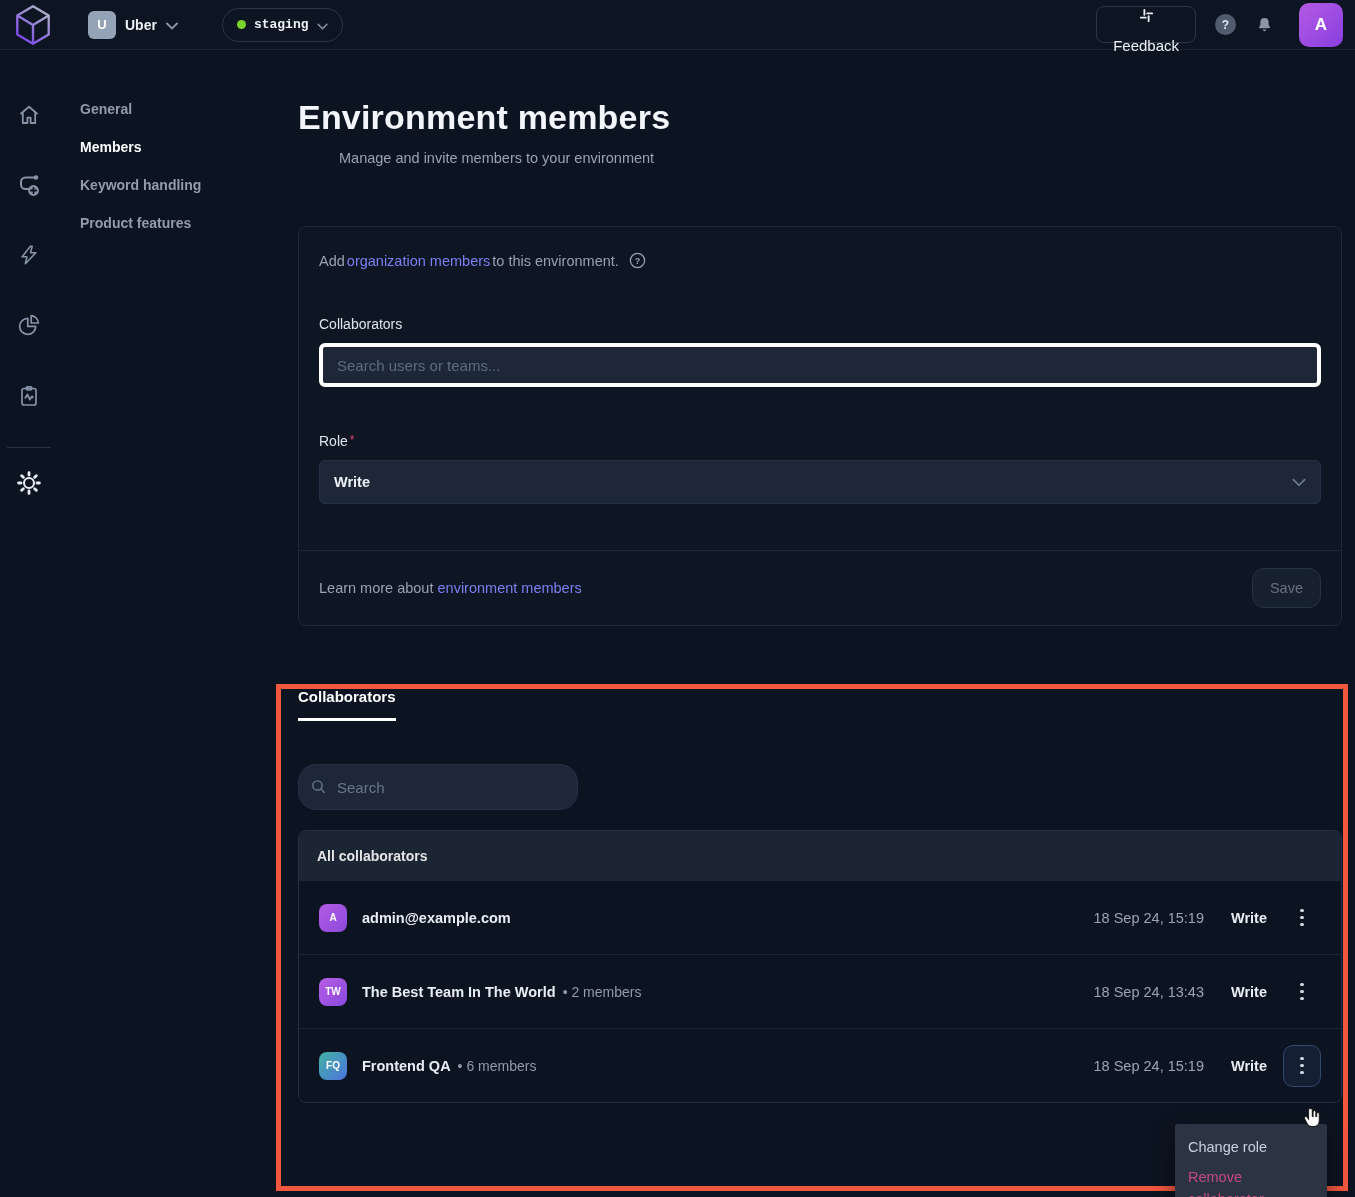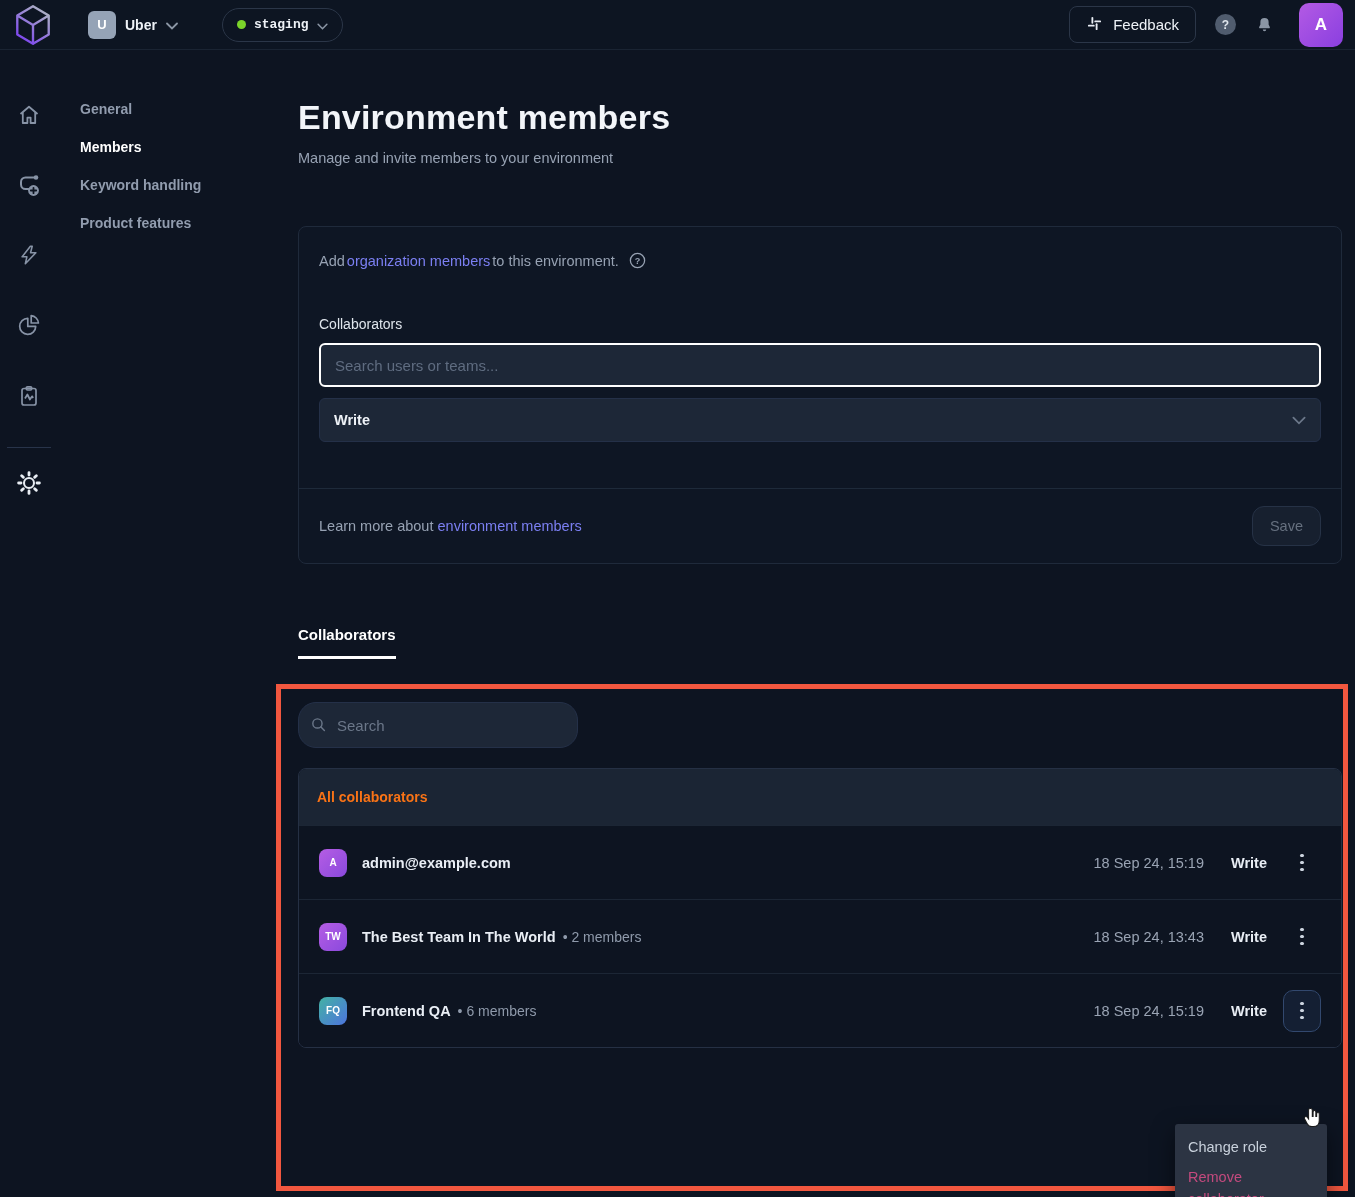--- a/index.html
+++ b/index.html
@@ -15,21 +15,21 @@
   .org-badge { width:28px; height:28px; border-radius:6px; background:#95a3b6; color:#fff; font-size:13px;
                font-weight:700; display:flex; align-items:center; justify-content:center; }
   .org-name { font-size:14px; font-weight:700; color:#eef2f7; }
   .env-pill { display:flex; align-items:center; gap:8px; margin-left:44px; height:34px; padding:0 14px;
               border:1px solid #2b3648; border-radius:17px; cursor:pointer; }
   .env-dot { width:9px; height:9px; border-radius:50%; background:#7bd42a; }
   .env-name { font-size:13px; font-weight:700; color:#eef2f7;font-family:Liberation Mono, monospace; }
   .topbar-right { margin-left:auto; display:flex; align-items:center; gap:19px; }
   .feedback-btn { display:flex; align-items:center; gap:10px; height:37px; padding:0 16px;
                   background:transparent; border:1px solid #2b3648; border-radius:8px; color:#eef2f7;
-                  font-size:15px; font-family:inherit; cursor:pointer; }
+                  font-size:15px; font-family:inherit; cursor:pointer;flex-direction:column; }
   .help-circle { width:21px; height:21px; border-radius:50%; background:#505c6e; color:#dfe5ec; font-size:12px;
                  font-weight:700; display:flex; align-items:center; justify-content:center; cursor:pointer; }
   .avatar { width:44px; height:44px; border-radius:10px; background:linear-gradient(135deg,#b35ae4,#8a3fe0);
             color:#fff; font-size:17px; font-weight:700; display:flex; align-items:center; justify-content:center;
             cursor:pointer; margin-left:6px; }
   .icon-btn { background:none; border:none; cursor:pointer; display:flex; align-items:center; }
 
   
   .rail { position:absolute; left:0; top:50px; width:58px; bottom:0; display:flex; flex-direction:column;
           align-items:center; padding-top:52px; }
@@ -38,31 +38,31 @@
   .rail-divider { width:44px; height:1px; background:#28344a; margin:-6px 0 22px; }
 
   
   .subnav { position:absolute; left:58px; top:50px; width:240px; padding:52px 0 0 22px; }
   .subnav-item { font-size:14px; font-weight:700; color:#919cae; margin-bottom:24px; cursor:pointer; line-height:14px; }
   .subnav-item.active { color:#ffffff; }
 
   
   .main { position:absolute; left:298px; top:50px; width:1044px; }
   .page-title { margin-top:48px; font-size:34px; font-weight:700; color:#f2f5f9; letter-spacing:.2px; }
-  .page-subtitle { margin-top:13px; font-size:14.5px; color:#97a2b3; }
+  .page-subtitle { margin-top:13px; font-size:14.5px; color:#97a2b3;margin-left:41px; }
 
   .card { margin-top:60px; background:#0e1624; border:1px solid #1f2a3b; border-radius:8px; }
   .card-body { padding:24px 20px 46px; }
   .card-title { font-size:19px; font-weight:700; color:#f2f5f9; }
   .card-desc { margin-top:0; font-size:14.5px; color:#97a2b3; display:flex; align-items:center; gap:2px; }
   .link { color:#7b7ff2; cursor:pointer; }
   .q-icon { margin-left:7px; display:flex; }
   .field-label { margin-top:46px; font-size:14px; font-weight:400; color:#dfe5ec; }
   .req { color:#e2496b; font-size:12px; vertical-align:top; margin-left:2px; }
-  .text-input { margin-top:11px; width:100%; height:44px; background:#1d2737; border:2px solid #ffffff;
+  .text-input { margin-top:11px; width:100%; height:44px; background:#1d2737; border:4px solid #ffffff;
                 border-radius:6px; color:#e9eef5; font-size:15px; font-family:inherit; padding:0 14px; }
   .text-input::placeholder { color:#5f6c80; }
   .select { margin-top:11px; width:100%; height:44px; background:#1d2737; border:1px solid #243048;
             border-radius:6px; display:flex; align-items:center; padding:0 14px; cursor:pointer; }
   .select-value { font-size:14.5px; font-weight:700; color:#eef2f7; }
   .select .chev { margin-left:auto; }
   .card-footer { border-top:1px solid #1e2a3a; padding:17px 20px; display:flex; align-items:center; }
   .footer-text { font-size:14.5px; color:#97a2b3; }
   .save-btn { margin-left:auto; height:40px; padding:0 17px; background:#17202f; border:1px solid #263246;
               border-radius:12px; color:#66707f; font-size:14.5px; font-family:inherit; cursor:pointer; }
@@ -71,22 +71,22 @@
   .collab-section { margin-top:62px; }
   .tab { display:inline-block; font-size:15px; font-weight:700; color:#ffffff; padding:0 0 13px;
          border-bottom:3px solid #ffffff; cursor:pointer; }
   .collab-search { position:relative; margin-top:43px; width:280px; }
   .collab-search input { width:100%; height:46px; background:#1d2737; border:1px solid #243048; border-radius:18px;
                          color:#e9eef5; font-size:15px; font-family:inherit; padding:0 12px 0 38px; }
   .collab-search input::placeholder { color:#6b7789; }
   .search-glyph { position:absolute; left:12px; top:14px; }
 
   .table { margin-top:20px; border:1px solid #253044; border-radius:8px; overflow:hidden; }
-  .thead { height:56px; background:#1b2534; display:flex; align-items:center; padding:8px 18px;
-           font-size:14px; font-weight:700; color:#f97316; }
+  .thead { height:49px; background:#1b2534; display:flex; align-items:center; padding:8px 18px;
+           font-size:14px; font-weight:700; color:#e5e5e5; }
   .trow { height:74px; display:flex; align-items:center; padding:0 20px; background:#0d1421;
           border-top:1px solid #1c2635; cursor:pointer; }
   .row-avatar { width:28px; height:28px; border-radius:8px; display:flex; align-items:center; justify-content:center;
                 font-size:10px; font-weight:700; color:#fff; margin-right:15px; flex:none; }
   .av-purple { background:linear-gradient(135deg,#b55de4,#8a49dd); }
   .av-teal { background:linear-gradient(135deg,#43b2a4,#4d74dd); }
   .row-name { font-size:14.5px; font-weight:700; color:#e9eef5; }
   .row-meta { font-size:14px; color:#8f9aab; margin-left:7px; }
   .row-right { margin-left:auto; display:flex; align-items:center; }
   .row-date { font-size:14.5px; color:#9aa4b4; }
@@ -236,20 +236,23 @@
             <svg width="19" height="19" viewBox="0 0 24 24" fill="none">
               <circle cx="12" cy="12" r="9" stroke="#97a2b3" stroke-width="1.6"></circle>
               <text x="12" y="16.2" text-anchor="middle" font-size="11.5" font-weight="bold" fill="#97a2b3" font-family="Liberation Sans, sans-serif">?</text>
             </svg>
           </span>
         </div>
 
         <div class="field-label">Collaborators</div>
         <input class="text-input" type="text" placeholder="Search users or teams..." style="">
 
+        <div class="field-label">
+          <span>Role</span><span class="req">*</span>
+        </div>
         <div class="select">
           <span class="select-value">Write</span>
           <span class="chev">
             <svg width="14" height="9" viewBox="0 0 12 8" fill="none">
                 <path d="m1 1.5 5 5 5-5" stroke="#6b7789" stroke-width="1.6" stroke-linecap="round"></path>
               </svg>
           </span>
         </div>
       </div>
       <div class="card-footer">

